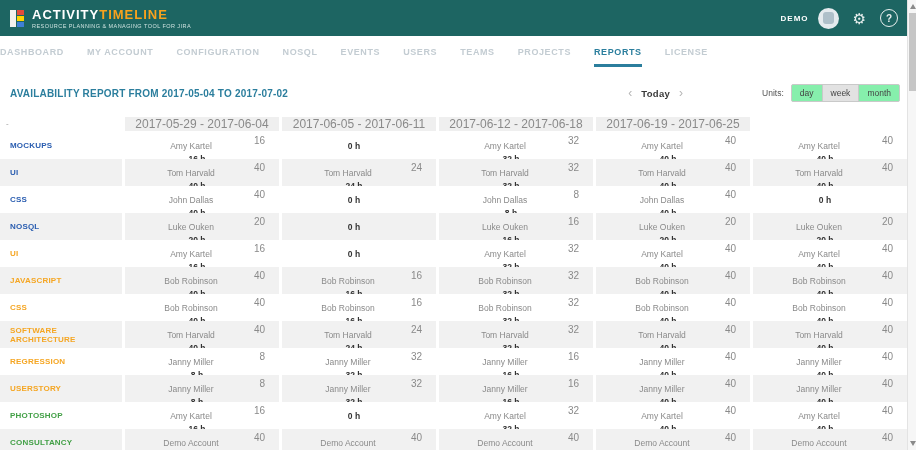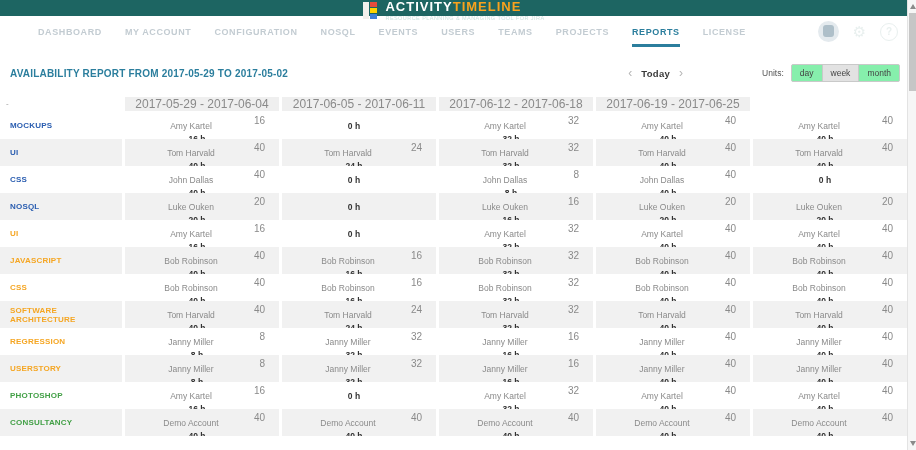--- a/index.html
+++ b/index.html
@@ -6,24 +6,23 @@
   html,body { width: 916px; height: 450px; }
   body {
     font-family: "Liberation Sans", sans-serif;
     background: #ffffff;
     position: relative;
     overflow: hidden;
   }
 
   
   .topbar {
-    height: 16px; background: #1d6562;
+    height: 36px; background: #1d6562;
     display: flex; align-items: center;
     padding: 0 18px 0 10px;
-    flex-direction: column;
   }
   .logo-wrap { display: flex; align-items: center; gap: 6px; }
   .logo-icon { width: 16px; height: 17px; display: flex; gap: 1px; }
   .logo-icon .bar-left { width: 6px; height: 17px; background: #f2f0ec; }
   .logo-icon .bar-right { width: 7px; display: flex; flex-direction: column; gap: 1px; }
   .logo-icon .sq { width: 7px; height: 5px; }
   .sq.red { background: #e44c3c; }
   .sq.yellow { background: #ffd400; }
   .sq.blue { background: #3f7fd6; }
   .logo-text .line1 { font-size: 13px; font-weight: bold; letter-spacing: 1px; line-height: 13px; }
@@ -33,21 +32,21 @@
   .topbar-right { margin-left: auto; display: flex; align-items: center; }
   .user-label { color: #ffffff; font-size: 8px; font-weight: bold; letter-spacing: 1px; margin-right: 9px; }
   .avatar { width: 21px; height: 21px; border-radius: 50%; background: #e4eaee; position: relative; margin-right: 14px; }
   .avatar .inner { position: absolute; left: 5px; top: 4px; width: 11px; height: 12px; border-radius: 3px; background: #aebfc9; }
   .gear { color: #e9f0ef; font-size: 15px; line-height: 15px; margin-right: 14px; cursor: pointer; }
   .help { width: 18px; height: 18px; border: 1.5px solid #e9f0ef; border-radius: 50%;
           color: #e9f0ef; font-size: 10px; font-weight: bold;
           display: flex; align-items: center; justify-content: center; cursor: pointer; }
 
   
-  .navbar { height: 31px; display: flex; align-items: stretch; padding-left: 38px; background: #fff; }
+  .navbar { height: 31px; display: flex; align-items: stretch; background: #fff; }
   .nav-item {
     font-size: 9px; letter-spacing: 0.6px; color: #c3ccd2; font-weight: bold;
     display: flex; align-items: center; margin-right: 23px; cursor: pointer;
     border-bottom: 3px solid transparent; padding-top: 3px;
   }
   .nav-item.active { color: #2b7e9d; border-bottom-color: #2b7e9d; }
 
   
   .controls-row { display: flex; align-items: center; padding: 14px 16px 0 10px; height: 38px; }
   .page-title { font-size: 10px; font-weight: bold; color: #2b7e9d; letter-spacing: 0.2px; }
@@ -131,21 +130,21 @@
     <div class="nav-item">NOSQL</div>
     <div class="nav-item">EVENTS</div>
     <div class="nav-item">USERS</div>
     <div class="nav-item">TEAMS</div>
     <div class="nav-item">PROJECTS</div>
     <div class="nav-item active">REPORTS</div>
     <div class="nav-item">LICENSE</div>
   </div>
 
 <div class="controls-row">
-  <div class="page-title">AVAILABILITY REPORT FROM 2017-05-29 TO 2017-05-02</div>
+  <div class="page-title">AVAILABILITY REPORT FROM 2017-05-04 TO 2017-07-02</div>
   <div class="controls-right">
     <div class="pager">
       <span class="arrow">‹</span>
       <span class="today">Today</span>
       <span class="arrow">›</span>
     </div>
     <span class="units-label">Units:</span>
     <div class="units-group" id="units-group">
         <span class="unit-btn">day</span>
         <span class="unit-btn selected">week</span>

